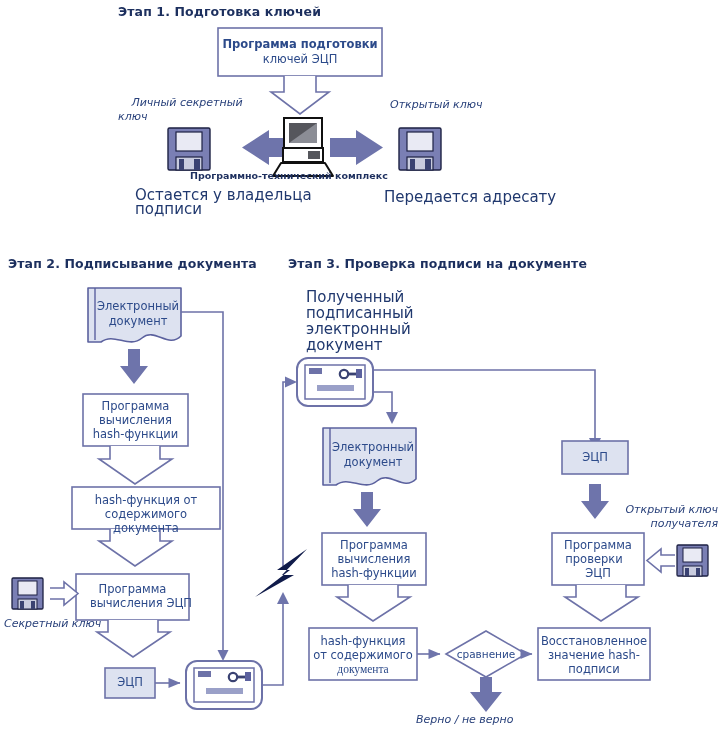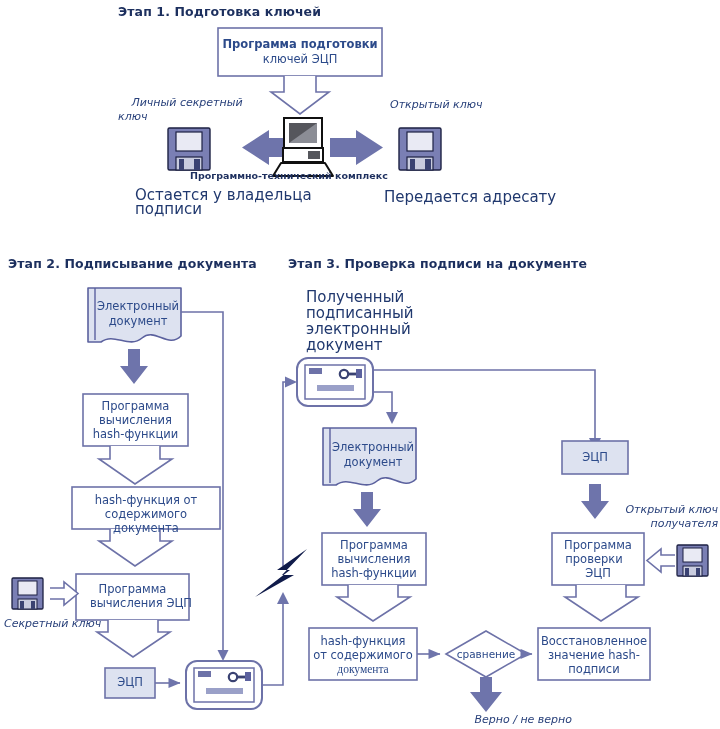--- a/index.html
+++ b/index.html
@@ -223,15 +223,15 @@
   <div class="t boxlabel" style="left:309px;top:634px;width:108px;">hash-функция</div>
   <div class="t boxlabel" style="left:309px;top:648px;width:108px;">от содержимого</div>
   <div class="t boxlabel" style="left:309px;top:662px;width:108px;font-family:Liberation Serif, serif;">документа</div>
 
   <div class="t boxlabel" style="left:446px;top:648px;width:80px;font-size:10.5px;">сравнение</div>
 
   <div class="t boxlabel" style="left:538px;top:634px;width:112px;">Восстановленное</div>
   <div class="t boxlabel" style="left:538px;top:648px;width:112px;">значение hash-</div>
   <div class="t boxlabel" style="left:538px;top:662px;width:112px;">подписи</div>
 
-  <div class="t capital-italic" style="left:432px;top:713px;width:140px;text-align:right;">Верно / не верно</div>
+  <div class="t capital-italic" style="left:416px;top:713px;width:140px;text-align:left;">Верно / не верно</div>
 
 </div>
 
 </body></html>

